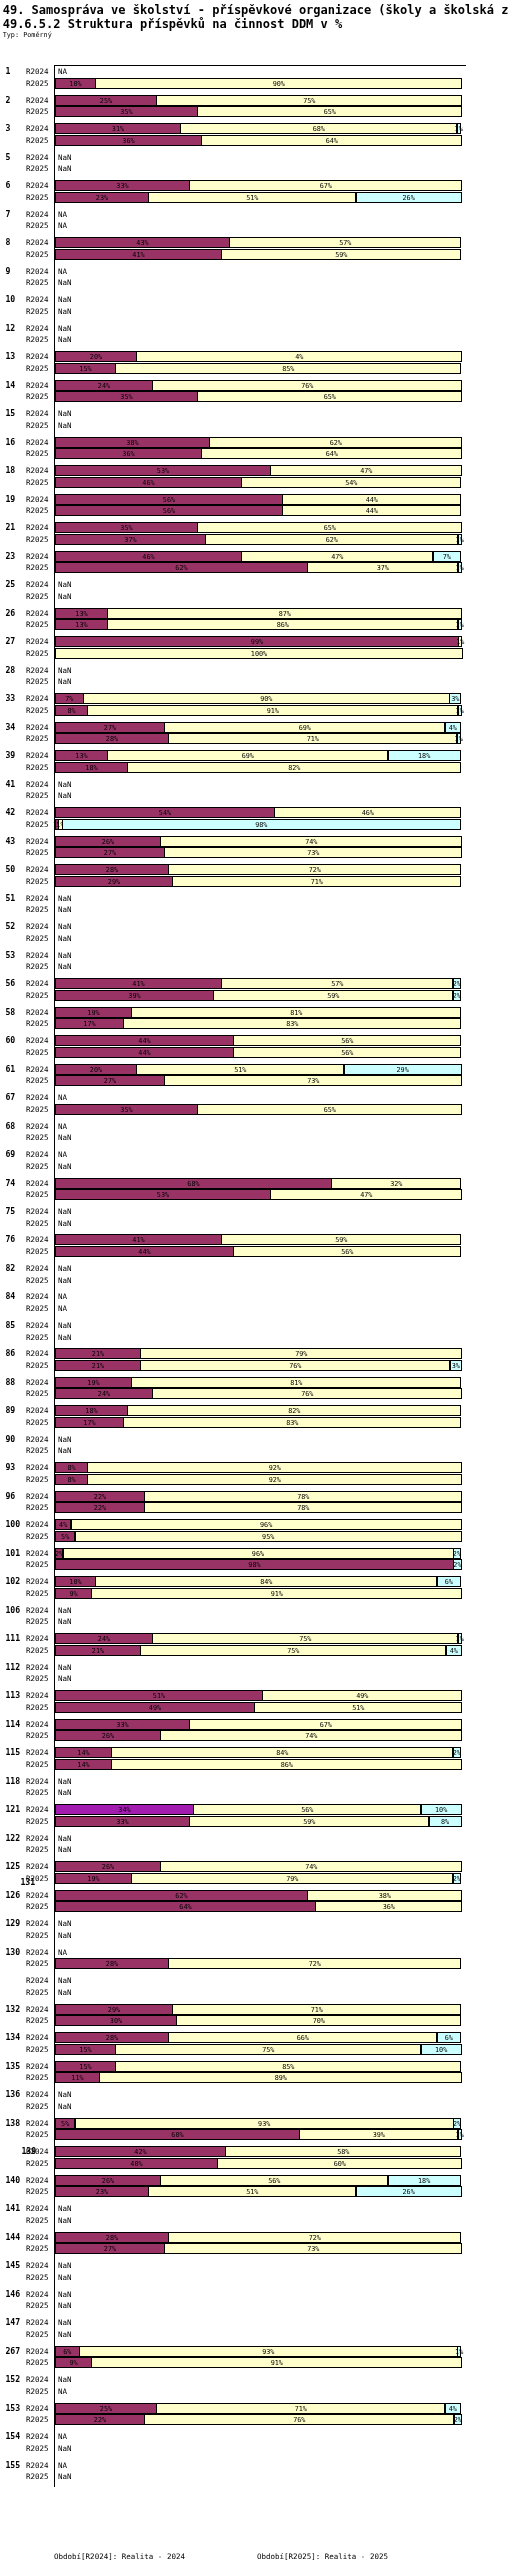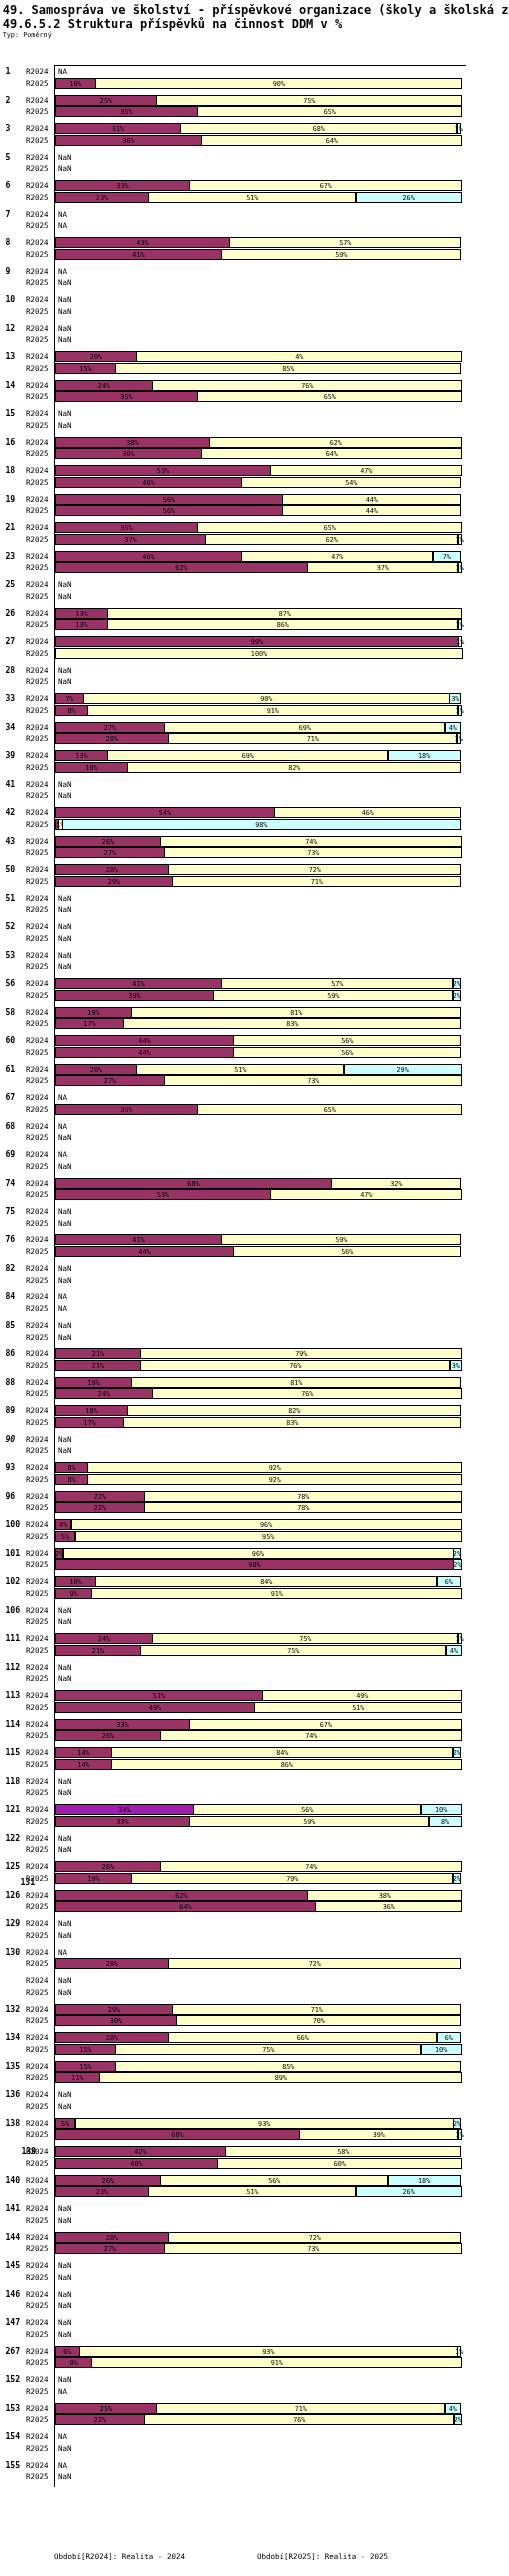--- a/index.html
+++ b/index.html
@@ -916,21 +916,21 @@
       <span class="plabel">R2025</span>
       <div class="bar">
         <div class="seg" style="width: 69px; background: rgb(153, 51, 102);">
           <span class="pct">17%</span>
         </div>
         <div class="seg" style="width: 338px; background: rgb(255, 255, 204);">
           <span class="pct">83%</span>
         </div>
       </div>
     </div>
-    <div class="gnum" style="top: 1369px; font-style: italic;">90</div>
+    <div class="gnum" style="top: 1369px;">90</div>
     <div class="brow" style="top: 1369px;">
       <span class="plabel">R2024</span>
       <span class="nalabel">NaN</span>
     </div>
     <div class="brow" style="top: 1380px;">
       <span class="plabel">R2025</span>
       <span class="nalabel">NaN</span>
     </div>
     <div class="gnum" style="top: 1397px;">93</div>
     <div class="brow" style="top: 1397px;">

